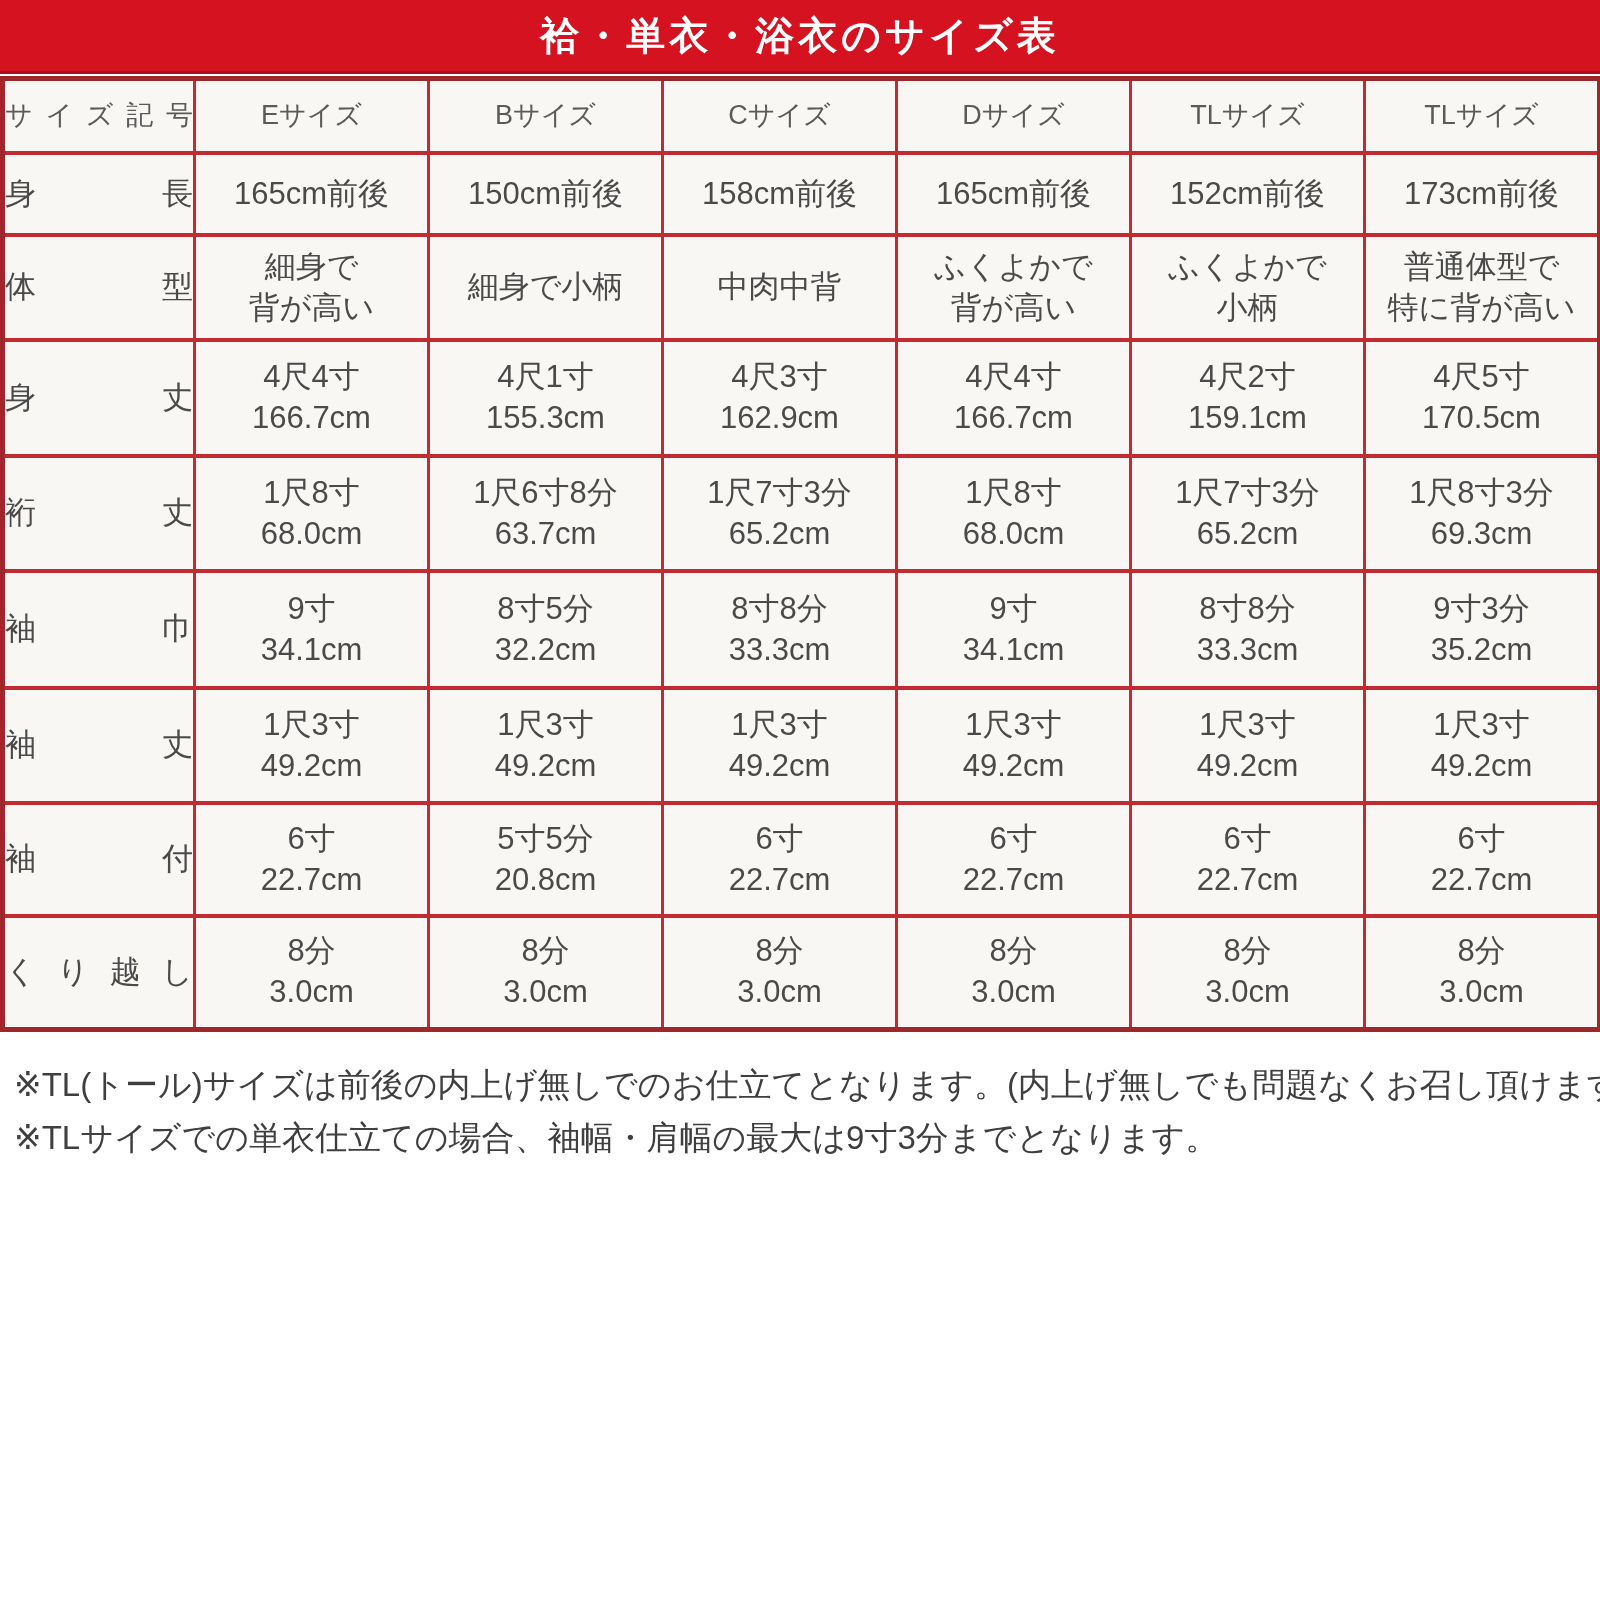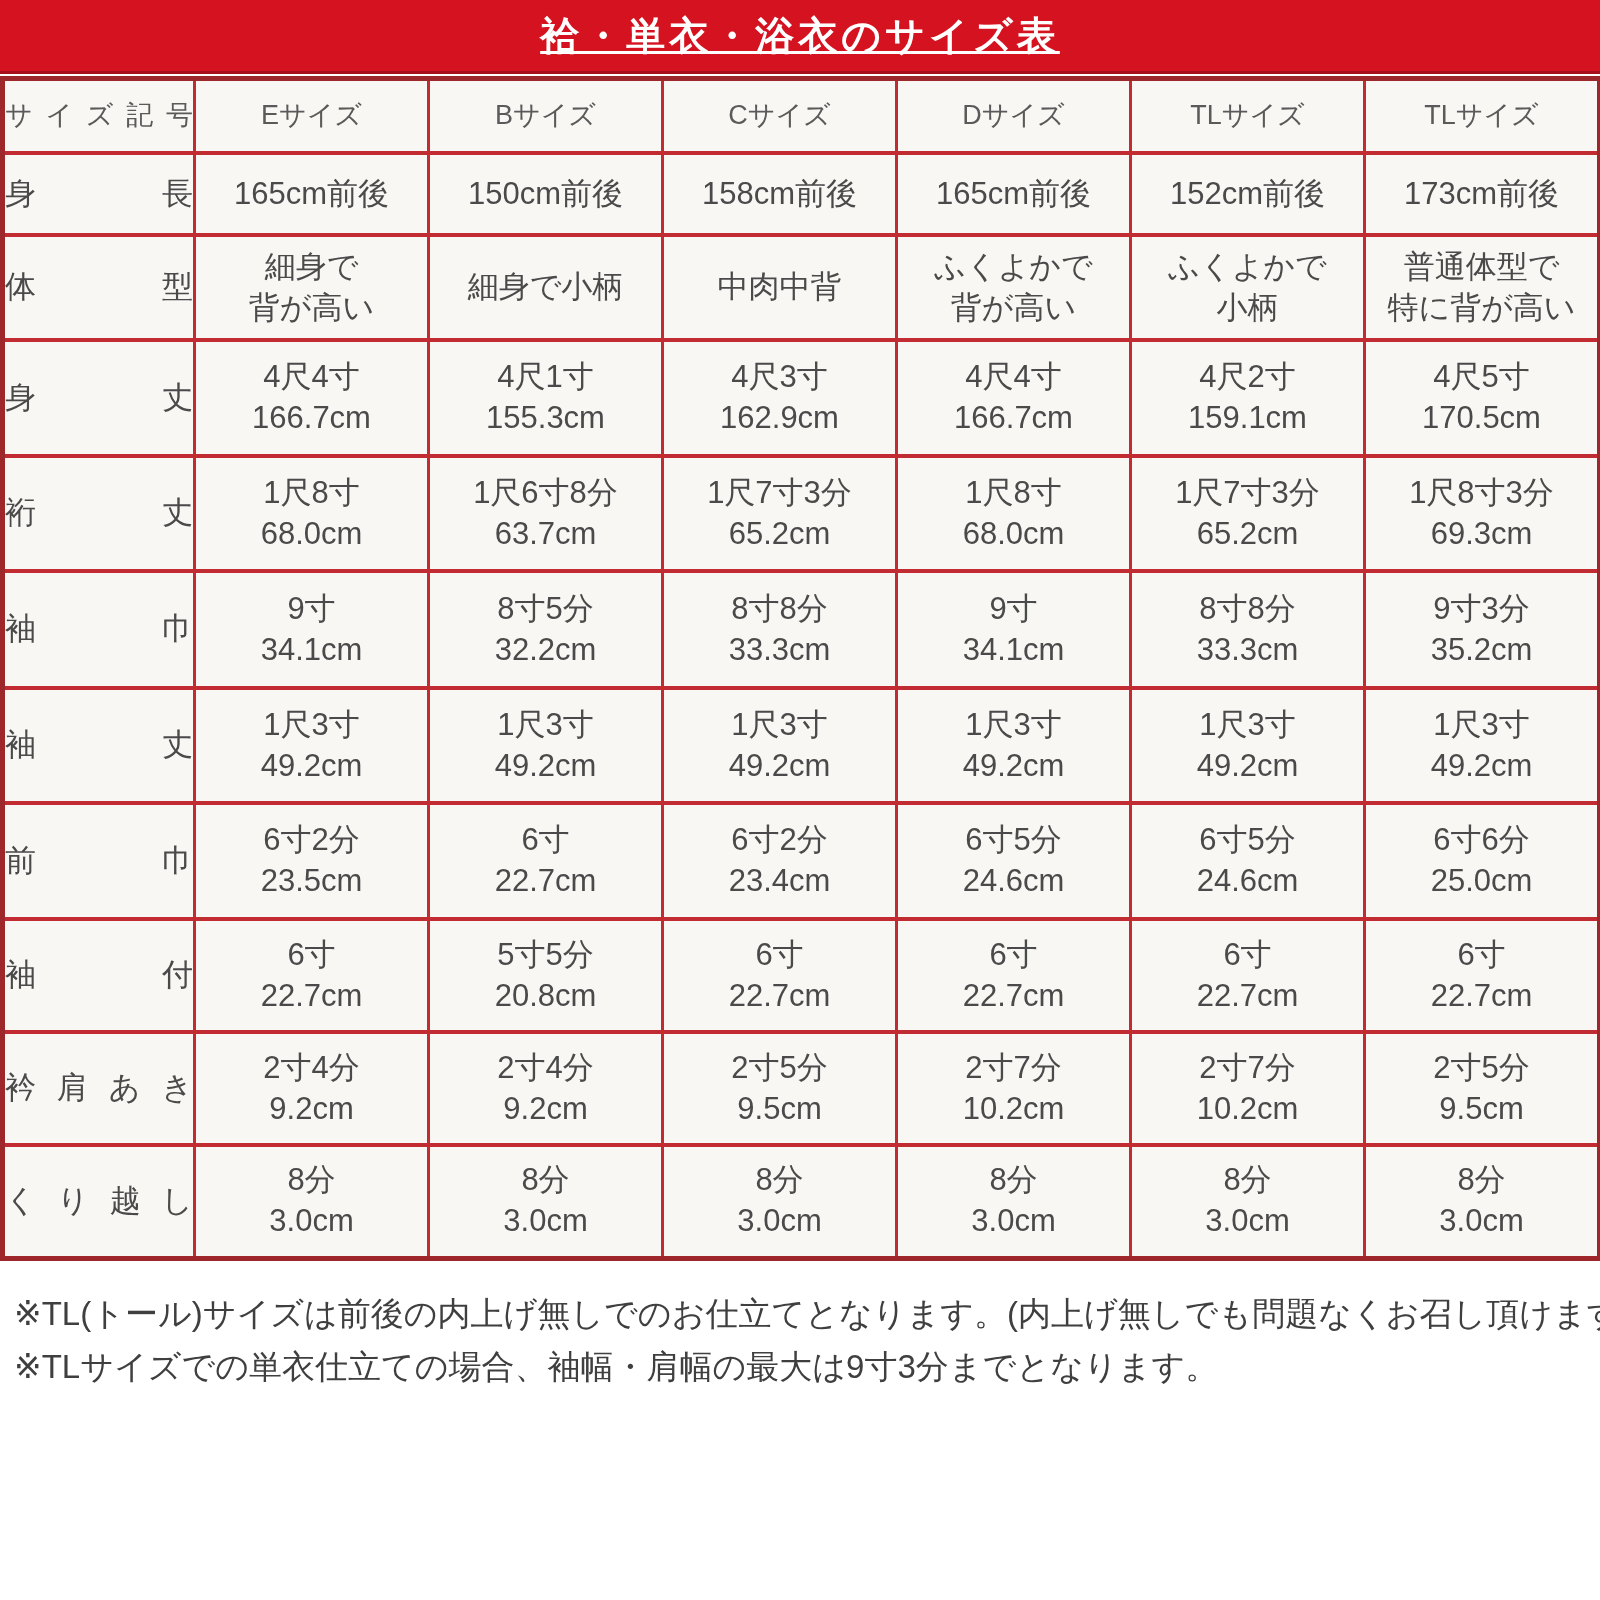--- a/index.html
+++ b/index.html
@@ -7,21 +7,21 @@
     width:1600px;height:1600px;overflow:hidden;
     font-family:"Liberation Sans","DejaVu Sans",sans-serif;
     -webkit-font-smoothing:antialiased;
   }
   .titlebar{
     width:1600px;height:74px;
     background:#d5121f;
     border-bottom:3px solid #a80f1c;
     box-sizing:border-box;
     display:flex;align-items:center;justify-content:center;
-    color:#ffffff;font-size:39px;font-weight:bold;letter-spacing:4px;text-decoration:underline;
+    color:#ffffff;font-size:39px;font-weight:bold;letter-spacing:4px;
   }
   table.size-table{
     width:1600px;margin-top:2px;
     border-collapse:collapse;table-layout:fixed;
     border:5px solid #9e272c;
   }
   table.size-table th,
   table.size-table td{
     border-left:3px solid #c22b31;
     border-right:3px solid #c22b31;
@@ -158,64 +158,34 @@
 49.2cm</td>
         <td class="val">1尺3寸
 49.2cm</td>
         <td class="val">1尺3寸
 49.2cm</td>
         <td class="val">1尺3寸
 49.2cm</td>
         <td class="val">1尺3寸
 49.2cm</td>
       </tr>
-      <tr style="height: 116px;">
-        <th class="rlabel">前　巾</th>
-        <td class="val">6寸2分
-23.5cm</td>
-        <td class="val">6寸
-22.7cm</td>
-        <td class="val">6寸2分
-23.4cm</td>
-        <td class="val">6寸5分
-24.6cm</td>
-        <td class="val">6寸5分
-24.6cm</td>
-        <td class="val">6寸6分
-25.0cm</td>
-      </tr>
       <tr style="height: 113px;">
         <th class="rlabel">袖　付</th>
         <td class="val">6寸
 22.7cm</td>
         <td class="val">5寸5分
 20.8cm</td>
         <td class="val">6寸
 22.7cm</td>
         <td class="val">6寸
 22.7cm</td>
         <td class="val">6寸
 22.7cm</td>
         <td class="val">6寸
 22.7cm</td>
-      </tr>
-      <tr style="height: 113px;">
-        <th class="rlabel">衿肩あき</th>
-        <td class="val">2寸4分
-9.2cm</td>
-        <td class="val">2寸4分
-9.2cm</td>
-        <td class="val">2寸5分
-9.5cm</td>
-        <td class="val">2寸7分
-10.2cm</td>
-        <td class="val">2寸7分
-10.2cm</td>
-        <td class="val">2寸5分
-9.5cm</td>
       </tr>
       <tr style="height: 113px;">
         <th class="rlabel">くり越し</th>
         <td class="val">8分
 3.0cm</td>
         <td class="val">8分
 3.0cm</td>
         <td class="val">8分
 3.0cm</td>
         <td class="val">8分

